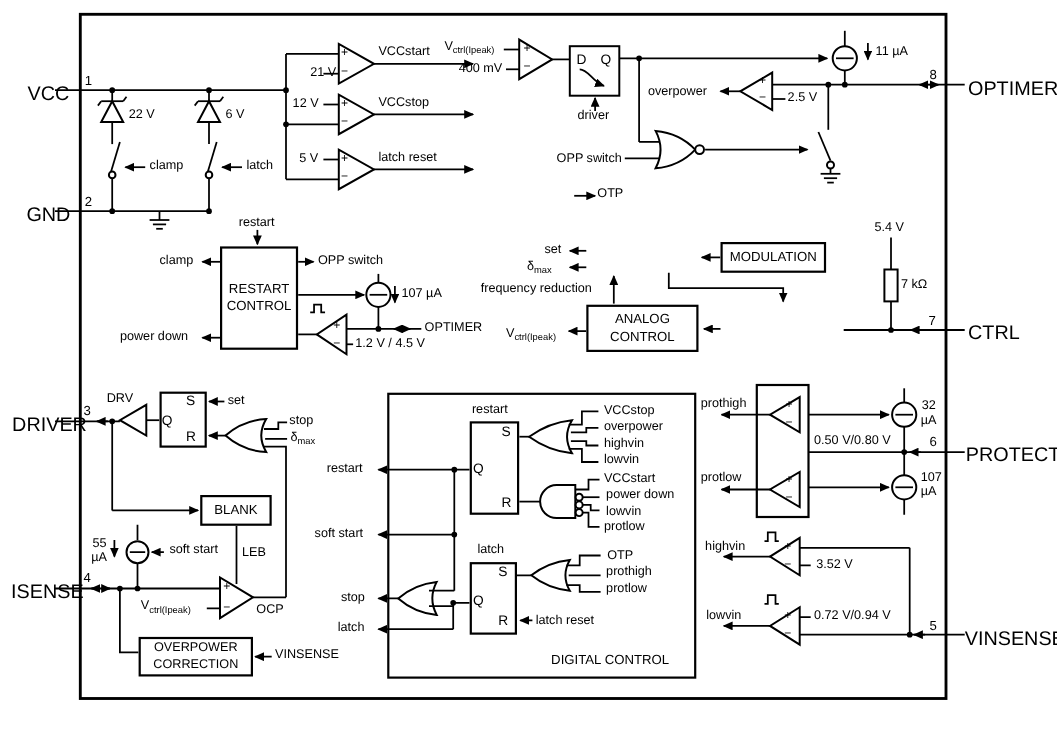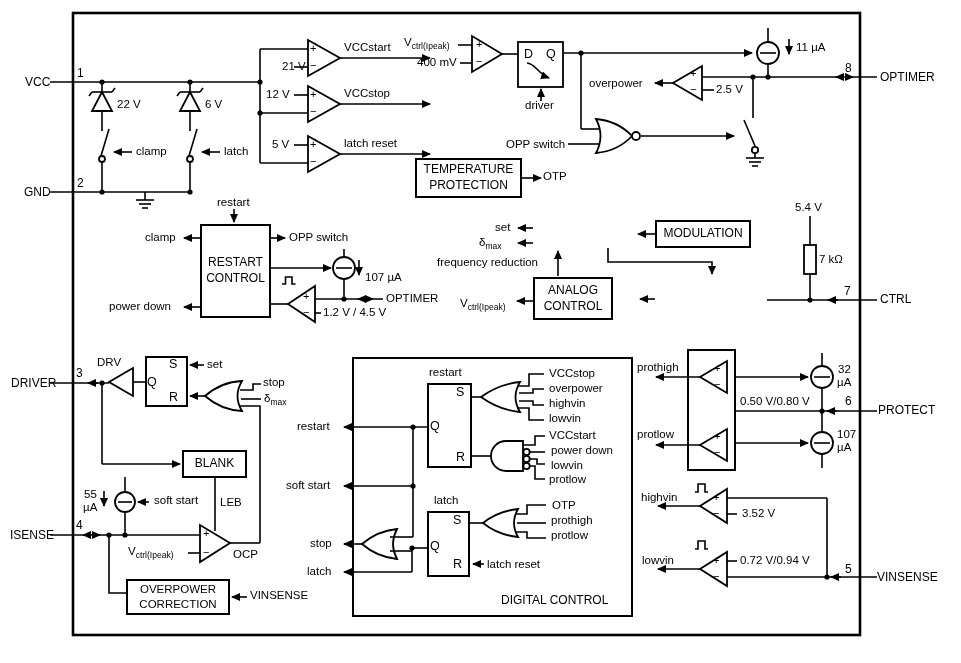--- a/index.html
+++ b/index.html
@@ -3,21 +3,21 @@
 <meta charset="utf-8">
 <style>
   html,body{margin:0;padding:0;background:#fff;}
   #stage{position:relative;width:961px;height:663px;background:#fff;
          font-family:"Liberation Sans",sans-serif;color:#000;overflow:hidden;}
   #wires{position:absolute;left:0;top:0;}
   .w{stroke:#000;stroke-width:1.6;fill:none;}
   .s{stroke:#000;stroke-width:1.8;fill:#fff;}
   .d{fill:#000;stroke:none;}
   .lb{position:absolute;white-space:nowrap;font-size:11.5px;line-height:1.15;z-index:3;}
-  .pin{position:absolute;white-space:nowrap;font-size:12px;z-index:3;}
+  .pin{position:absolute;white-space:nowrap;font-size:18px;z-index:3;}
   .pn{position:absolute;font-size:12px;z-index:3;}
   .pm{position:absolute;font-size:11px;line-height:1;z-index:3;}
   .sub{font-size:8.5px;vertical-align:-3px;}
   .bx{position:absolute;border:2px solid #000;background:#fff;display:flex;flex-direction:column;
       align-items:center;justify-content:center;text-align:center;font-size:12px;line-height:1.3;
       box-sizing:border-box;z-index:2;}
   .ff{position:absolute;border:2px solid #000;background:#fff;box-sizing:border-box;z-index:2;}
   .ffl{position:absolute;font-size:12.5px;z-index:3;}
 </style>
 </head>
@@ -277,32 +277,28 @@
     <circle class="d" cx="109" cy="535" r="2.6"></circle>
         <circle class="d" cx="125" cy="535" r="2.6"></circle>
     <circle class="d" cx="413" cy="427" r="2.6"></circle>
         <circle class="d" cx="413" cy="486" r="2.6"></circle>
     <circle class="d" cx="412" cy="548" r="2.6"></circle>
     <circle class="d" cx="822" cy="411" r="2.6"></circle>
         <circle class="d" cx="827" cy="577" r="2.6"></circle>
   </g>
 </svg>
 
-<div class="bx" style="left:415px;top:158px;width:107px;height:40px;">
-  <span>TEMPERATURE</span>
-  <span>PROTECTION</span>
-</div>
 <div class="bx" style="left:200px;top:224px;width:71px;height:94px;">
   <span>RESTART</span>
   <span>CONTROL</span>
 </div>
 <div class="bx" style="left:655px;top:220px;width:96px;height:28px;">
   <span>MODULATION</span>
 </div>
-<div class="bx" style="left:533px;top:277px;width:80px;height:43px;">
+<div class="bx" style="left:533px;top:277px;width:102px;height:43px;">
   <span>ANALOG</span>
   <span>CONTROL</span>
 </div>
 <div class="bx" style="left:182px;top:450px;width:65px;height:28px;text-align:center;">
   <span>BLANK</span>
 </div>
 <div class="bx" style="left:126px;top:579px;width:104px;height:36px;font-size:11.5px;">
   <span>OVERPOWER</span>
   <span>CORRECTION</span>
 </div>
@@ -360,21 +356,21 @@
 <span class="lb" style="left:796px;top:41px;">11 µA</span>
 <span class="lb" style="left:589px;top:77px;">overpower</span>
 <span class="lb" style="left:716px;top:83px;">2.5 V</span>
 <span class="lb" style="left:506px;top:138px;">OPP switch</span>
 <span class="lb" style="left:543px;top:170px;">OTP</span>
 
 <span class="lb" style="left:217px;top:196px;">restart</span>
 <span class="lb" style="left:145px;top:231px;">clamp</span>
 <span class="lb" style="left:289px;top:231px;">OPP switch</span>
 <span class="lb" style="left:109px;top:300px;">power down</span>
-<span class="lb" style="left:365px;top:271px;">107 µA</span>
+<span class="lb" style="left:365px;top:261px;">107 µA</span>
 <span class="lb" style="left:386px;top:292px;">OPTIMER</span>
 <span class="lb" style="left:323px;top:306px;">1.2 V / 4.5 V</span>
 
 <span class="lb" style="left:495px;top:221px;">set</span>
 <span class="lb" style="left:479px;top:236px;"><span>δ</span><span class="sub">max</span></span>
 <span class="lb" style="left:437px;top:256px;">frequency reduction</span>
 <span class="lb" style="left:460px;top:297px;"><span>V</span><span class="sub">ctrl(Ipeak)</span></span>
 
 <span class="lb" style="left:795px;top:201px;">5.4 V</span>
 <span class="lb" style="left:819px;top:253px;">7 kΩ</span>

